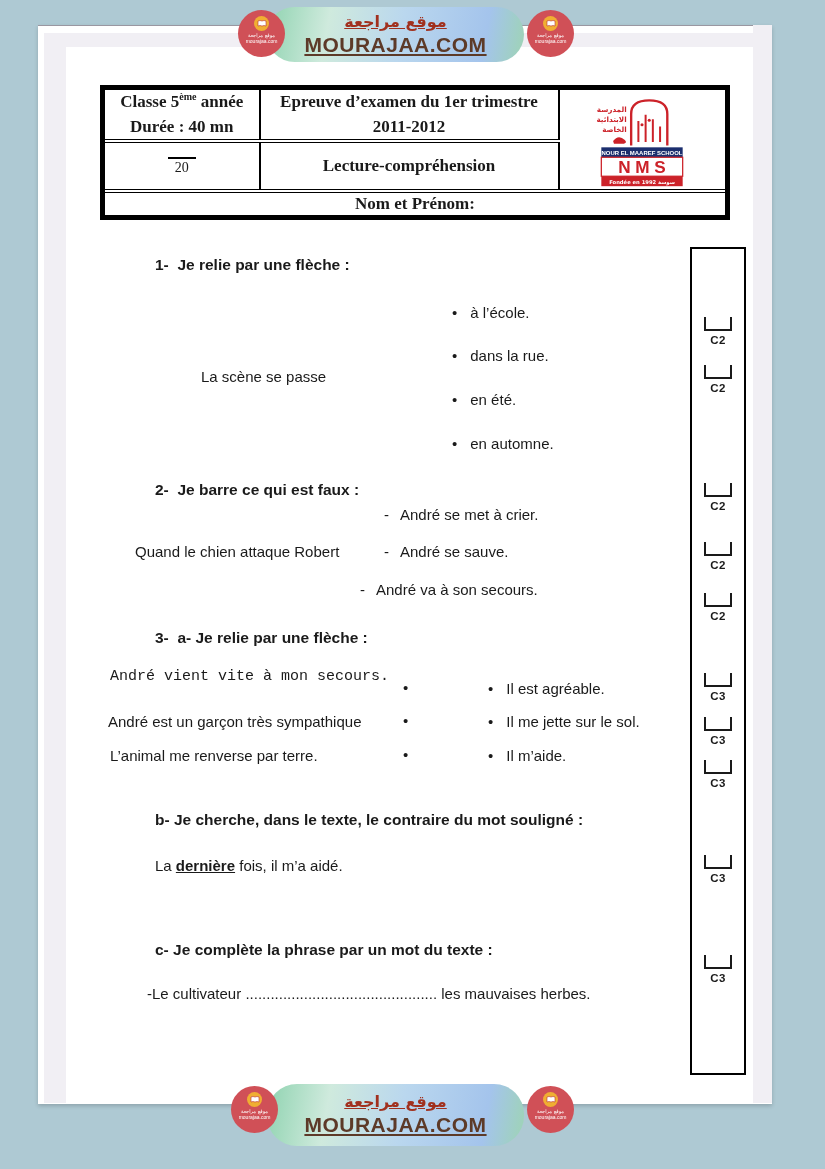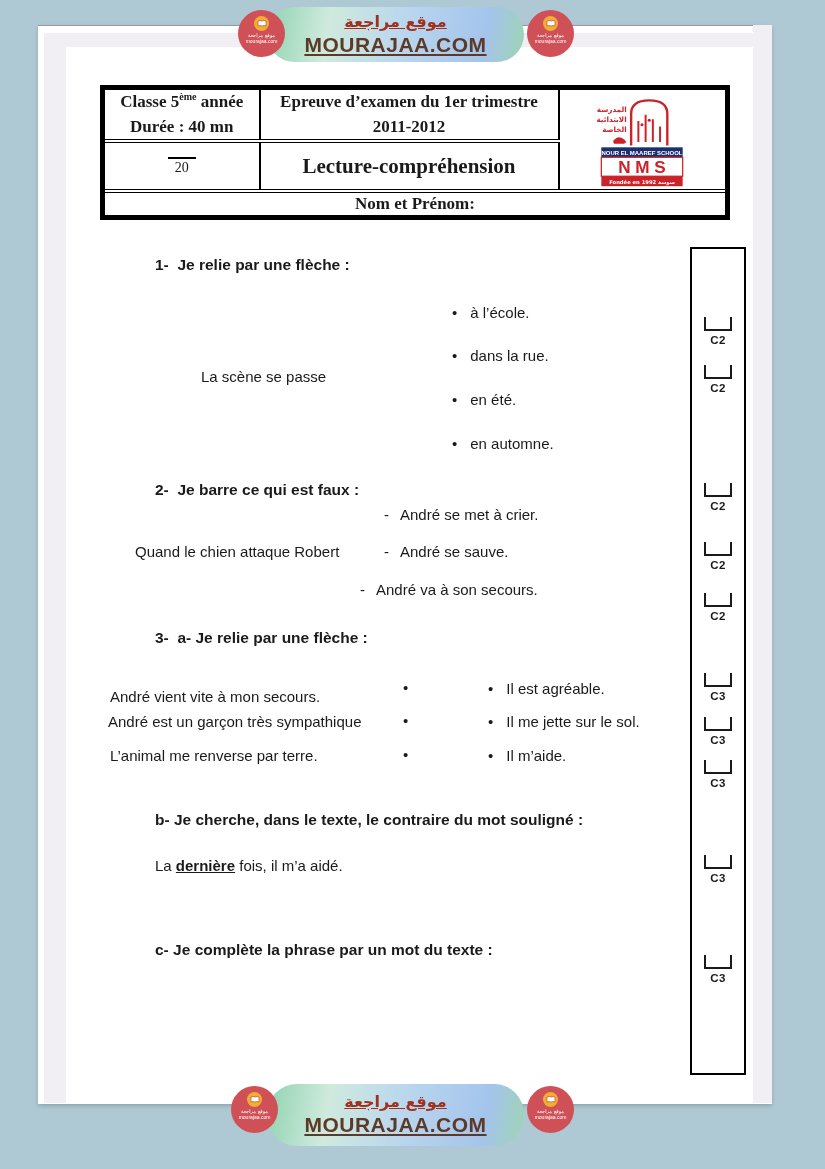--- a/index.html
+++ b/index.html
@@ -18,21 +18,21 @@
   .header-table{position:absolute;left:100px;top:85px;width:625px;border-collapse:collapse;
         table-layout:fixed;background:#fff;font-family:"Liberation Serif",serif;z-index:3;}
   .header-table{border:5px solid #000;}
   .header-table td{border:2px solid #000;padding:0;text-align:center;vertical-align:middle;}
   .header-table tr.r1 td,.header-table tr.r2 td{border-bottom:4px double #000;}
   .cell-class,.cell-exam{font-weight:bold;font-size:17px;line-height:1.45;}
   .cell-class sup{font-size:10px;}
   .cell-logo{background:#fff;}
   .score-wrap{display:inline-block;font-size:14px;}
   .score-line{display:inline-block;border-top:2px solid #000;padding:1px 7px 0 7px;}
-  .cell-subject{font-weight:bold;font-size:21px;}
+  .cell-subject{font-weight:bold;font-size:17px;}
   .cell-name{text-align:left;font-weight:bold;font-size:17px;padding:1px 0 2px 7px;height:22px;}
   .r1 td{height:48px;} .r2 td{height:46px;}
 
   
   .qtitle{position:absolute;font-weight:bold;font-size:15.5px;z-index:3;white-space:pre;}
   .btext{position:absolute;font-size:15px;z-index:3;white-space:pre;}
   .bullet{display:inline-block;margin-right:13px;}
   .dashm{display:inline-block;margin-right:11px;}
   .u-bold{font-weight:bold;text-decoration:underline;}
 
@@ -131,34 +131,35 @@
   <div class="btext" style="left:452px;top:391px;"><span class="bullet">•</span><span>en été.</span></div>
   <div class="btext" style="left:452px;top:435px;"><span class="bullet">•</span><span>en automne.</span></div>
 
   <div class="qtitle" style="left:155px;top:481px;">2-  Je barre ce qui est faux :</div>
   <div class="btext" style="left:135px;top:543px;">Quand le chien attaque Robert</div>
   <div class="btext" style="left:384px;top:506px;"><span class="dashm">-</span><span>André se met à crier.</span></div>
   <div class="btext" style="left:384px;top:543px;"><span class="dashm">-</span><span>André se sauve.</span></div>
   <div class="btext" style="left:360px;top:581px;"><span class="dashm">-</span><span>André va à son secours.</span></div>
 
   <div class="qtitle" style="left:155px;top:629px;">3-  a- Je relie par une flèche :</div>
-  <div class="btext" style="left:110px;top:688px;">André vient vite à mon secours.</div>
+  <div class="btext" style="left:110px;top:668px;font-family:Liberation Mono, monospace;">André vient vite à mon secours.</div>
   <div class="btext" style="left:108px;top:713px;">André est un garçon très sympathique</div>
   <div class="btext" style="left:110px;top:747px;text-align:center;">L’animal me renverse par terre.</div>
   <div class="btext" style="left:403px;top:679px;">•</div>
   <div class="btext" style="left:403px;top:712px;">•</div>
   <div class="btext" style="left:403px;top:746px;">•</div>
   <div class="btext" style="left:488px;top:680px;"><span class="bullet">•</span><span>Il est agréable.</span></div>
   <div class="btext" style="left:488px;top:713px;"><span class="bullet">•</span><span>Il me jette sur le sol.</span></div>
   <div class="btext" style="left:488px;top:747px;"><span class="bullet">•</span><span>Il m’aide.</span></div>
 
   <div class="qtitle" style="left:155px;top:811px;">b- Je cherche, dans le texte, le contraire du mot souligné :</div>
   <div class="btext" style="left:155px;top:857px;"><span>La </span><span class="u-bold">dernière</span><span> fois, il m’a aidé.</span></div>
 
   <div class="qtitle" style="left:155px;top:941px;">c- Je complète la phrase par un mot du texte :</div>
+  <div class="btext" style="left:147px;top:985px;">-Le cultivateur .............................................. les mauvaises herbes.</div>
 
   <div class="grading-col">
     <div class="gmark" style="top:68px;">
         <div class="cup"></div>
         <div class="glabel">C2</div>
       </div>
     <div class="gmark" style="top:116px;">
         <div class="cup"></div>
         <div class="glabel">C2</div>
       </div>

